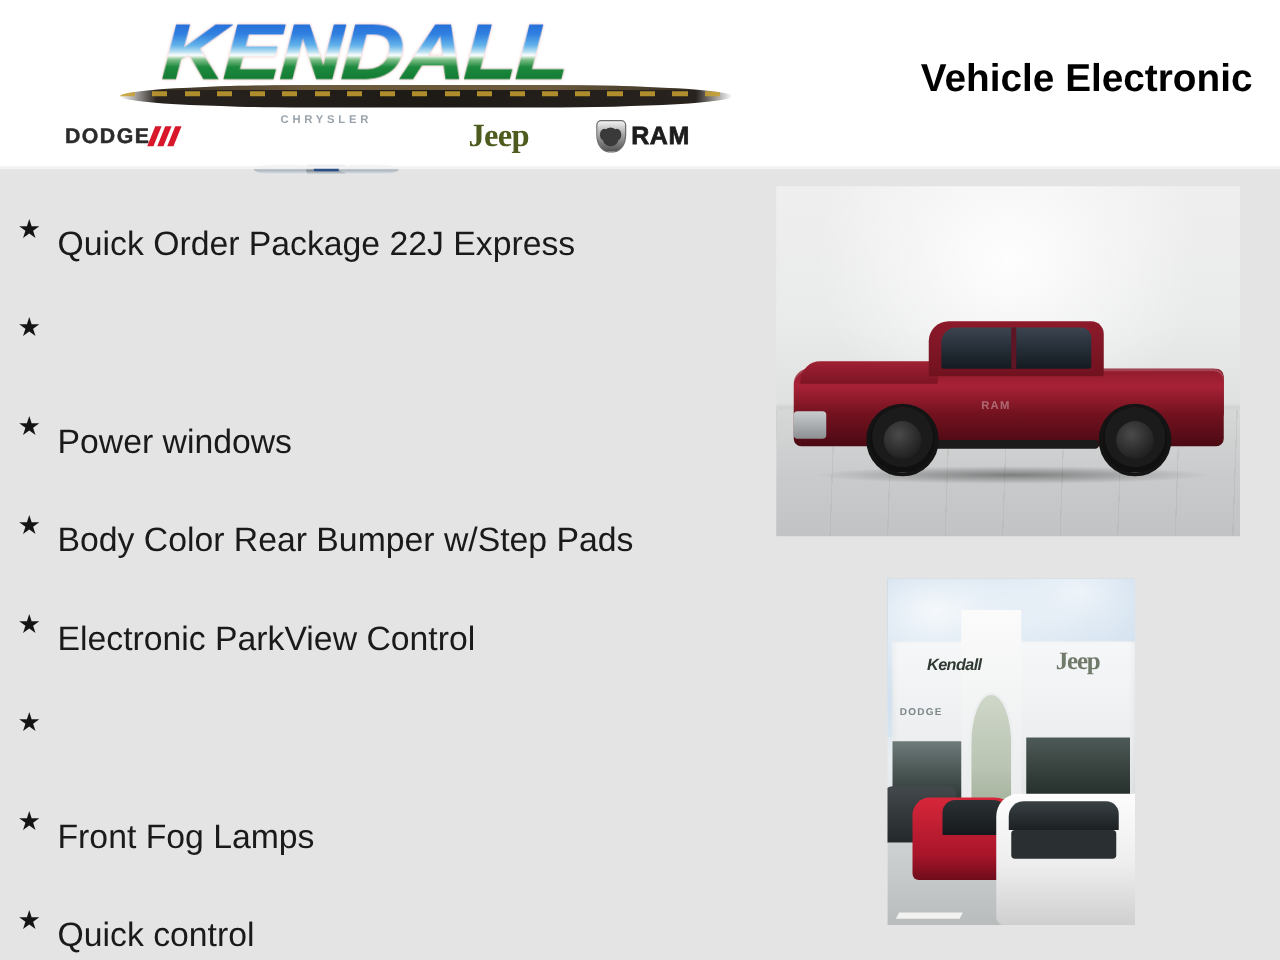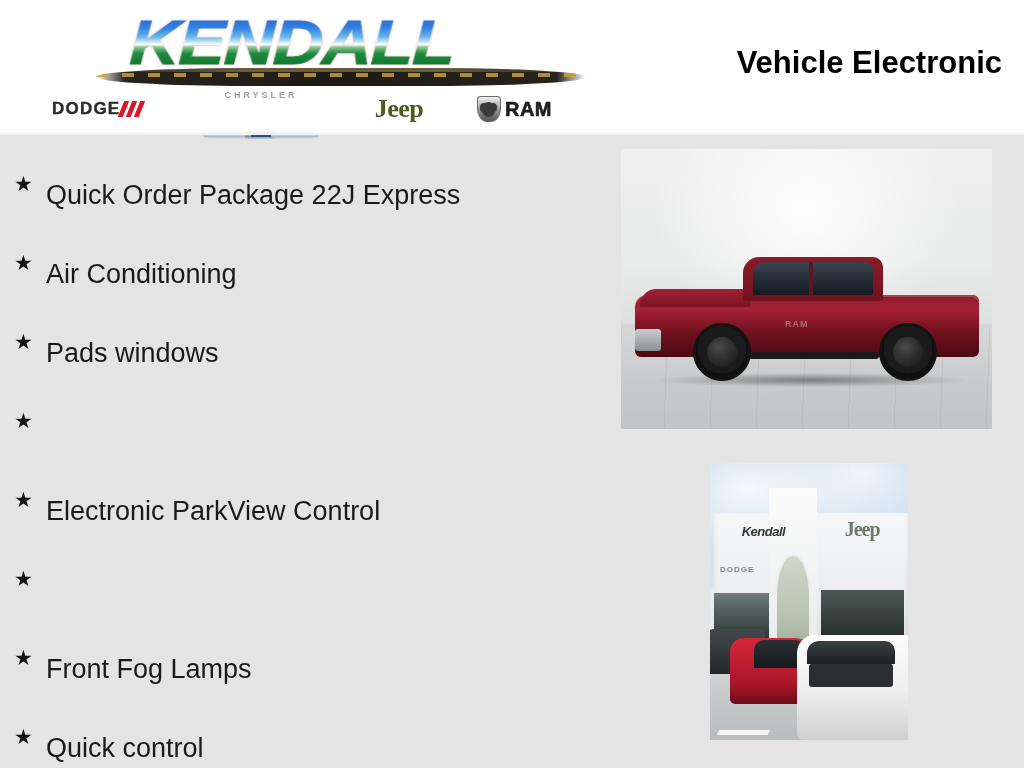--- a/index.html
+++ b/index.html
@@ -605,30 +605,30 @@
 
   <div class="highlights">
 
     <div class="hl-item">
       <span class="hl-bullet">★</span>
       <span class="hl-label">Quick Order Package 22J Express</span>
     </div>
 
     <div class="hl-item">
       <span class="hl-bullet">★</span>
-      <span class="hl-label">Air Conditioning</span>
-    </div>
-
-    <div class="hl-item">
-      <span class="hl-bullet">★</span>
-      <span class="hl-label">Pads windows</span>
-    </div>
-
-    <div class="hl-item">
-      <span class="hl-bullet">★</span>
+    </div>
+
+    <div class="hl-item">
+      <span class="hl-bullet">★</span>
+      <span class="hl-label">Power windows</span>
+    </div>
+
+    <div class="hl-item">
+      <span class="hl-bullet">★</span>
+      <span class="hl-label">Body Color Rear Bumper w/Step Pads</span>
     </div>
 
     <div class="hl-item">
       <span class="hl-bullet">★</span>
       <span class="hl-label">Electronic ParkView Control</span>
     </div>
 
     <div class="hl-item">
       <span class="hl-bullet">★</span>
     </div>

